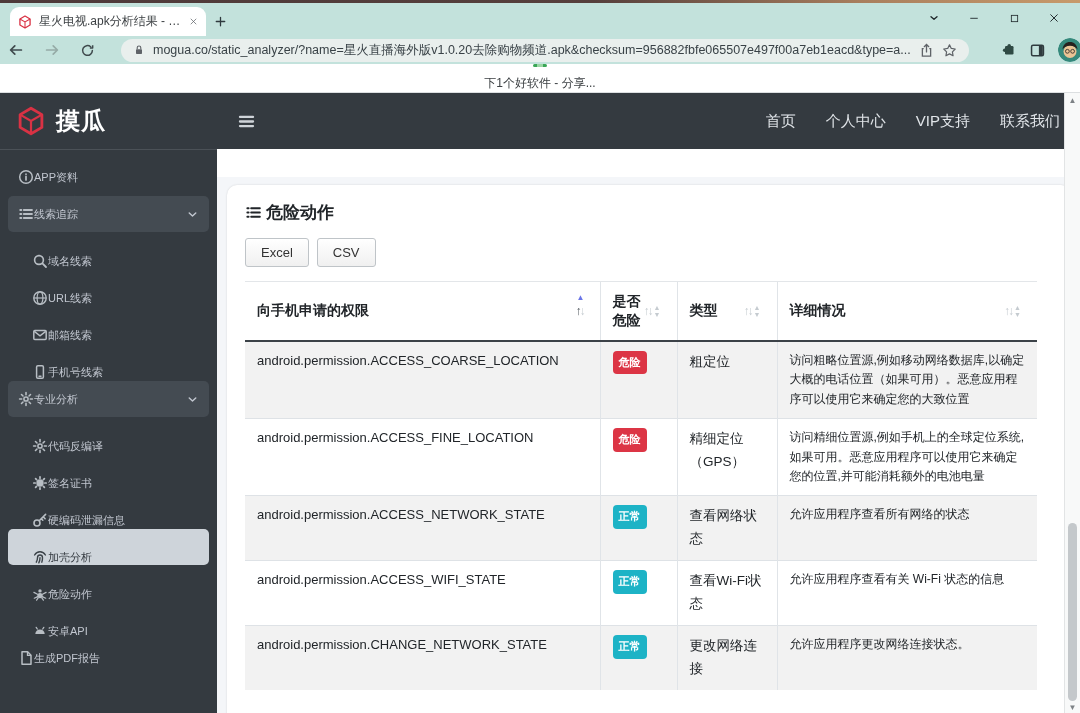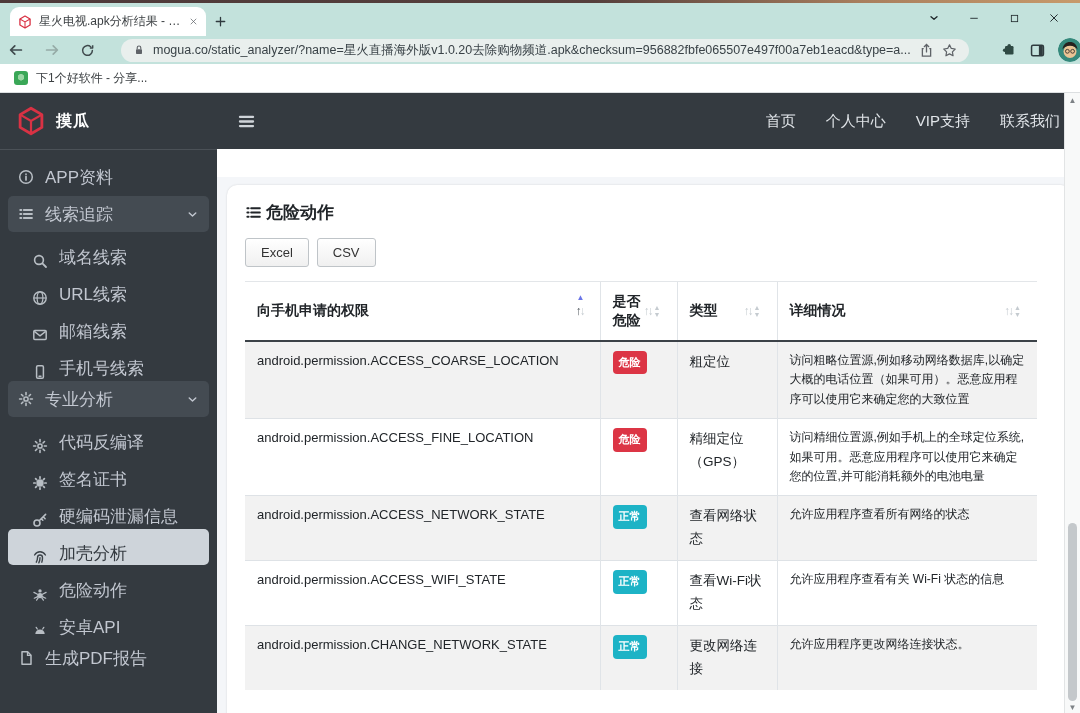--- a/index.html
+++ b/index.html
@@ -16,33 +16,33 @@
   .wincontrols { position:absolute; right:6px; top:2px; display:flex; }
   .winbtn { width:40px; height:26px; display:flex; align-items:center; justify-content:center; color:#20292c; }
   .toolbar { height:28px; background:var(--frame); display:flex; align-items:center; padding:0 8px; gap:20px; }
   .tbtn { width:26px; height:24px; display:flex; align-items:center; justify-content:center; color:#3f4a4d; }
   .tbtn.disabled { color:#96aba7; }
   .omnibox { flex:1; height:23px; background:var(--toolbar-pill); border-radius:12px; display:flex; align-items:center;
              gap:8px; padding:0 12px; margin:0 6px; }
   .omnibox .url { flex:1; font-size:12.5px; color:#394247; white-space:nowrap; overflow:hidden; }
   .chrome-right { display:flex; align-items:center; gap:12px; padding:0 6px; color:#454f52; }
   .avatar { width:24px; height:24px; border-radius:50%; overflow:hidden; }
-  .bookmarks { height:29px; background:#fff; border-bottom:1px solid #dcdfe1; display:flex; align-items:center; gap:8px; padding:0 14px; }
+  .bookmarks { height:29px; background:#fff; border-bottom:1px solid #dcdfe1; display:flex; align-items:center; gap:8px; padding:0 14px;flex-direction:column; }
   .bm-fav { width:14px; height:14px; border-radius:3px; background:radial-gradient(circle at 50% 45%, #9ad6a4 0 3px, #3aa757 3.5px); }
   .bm-label { font-size:12px; color:#3c4043; }
 
   
   .app { position:relative; height:620px; display:flex; }
 
   .sidebar { width:217px; background:var(--sidebar-bg); flex:none; display:flex; flex-direction:column; }
   .brand { height:57px; display:flex; align-items:center; gap:10px; padding-left:16px; border-bottom:1px solid #4b5157; }
-  .brand-name { color:#fff; font-size:16px; font-weight:bold; letter-spacing:1px; }
+  .brand-name { color:#fff; font-size:24px; font-weight:bold; letter-spacing:1px; }
   .menu { padding-top:8px; }
-  .side-item { height:36px; margin:1px 8px; border-radius:5px; display:flex; align-items:center; gap:11px;
-               padding:0 10px; color:#c2c7d0; font-size:17px; cursor:pointer; }
+  .side-item { height:36px; margin:1px 8px; border-radius:5px; display:flex; align-items:center; 
+               padding:0 10px; color:#c2c7d0; font-size:11px; cursor:pointer; }
   .side-item .icon { display:flex; color:#b8bec4; }
   .side-item.lvl1 { padding-left:24px;align-items:flex-end; }
   .side-item.group { background:var(--sidebar-group-bg); }
   .side-item.active { background:var(--sidebar-active-bg); color:#343a40; }
   .side-item.active .icon { color:#3b4248; }
   .side-item .chev { margin-left:auto; display:none; color:#c2c7d0; }
   .side-item.group .chev { display:flex; }
 
   .right-col { flex:1; display:flex; flex-direction:column; min-width:0;gap:28px; }
   .navbar { height:56px; background:var(--navbar-bg); display:flex; align-items:center; padding:0 20px; }

